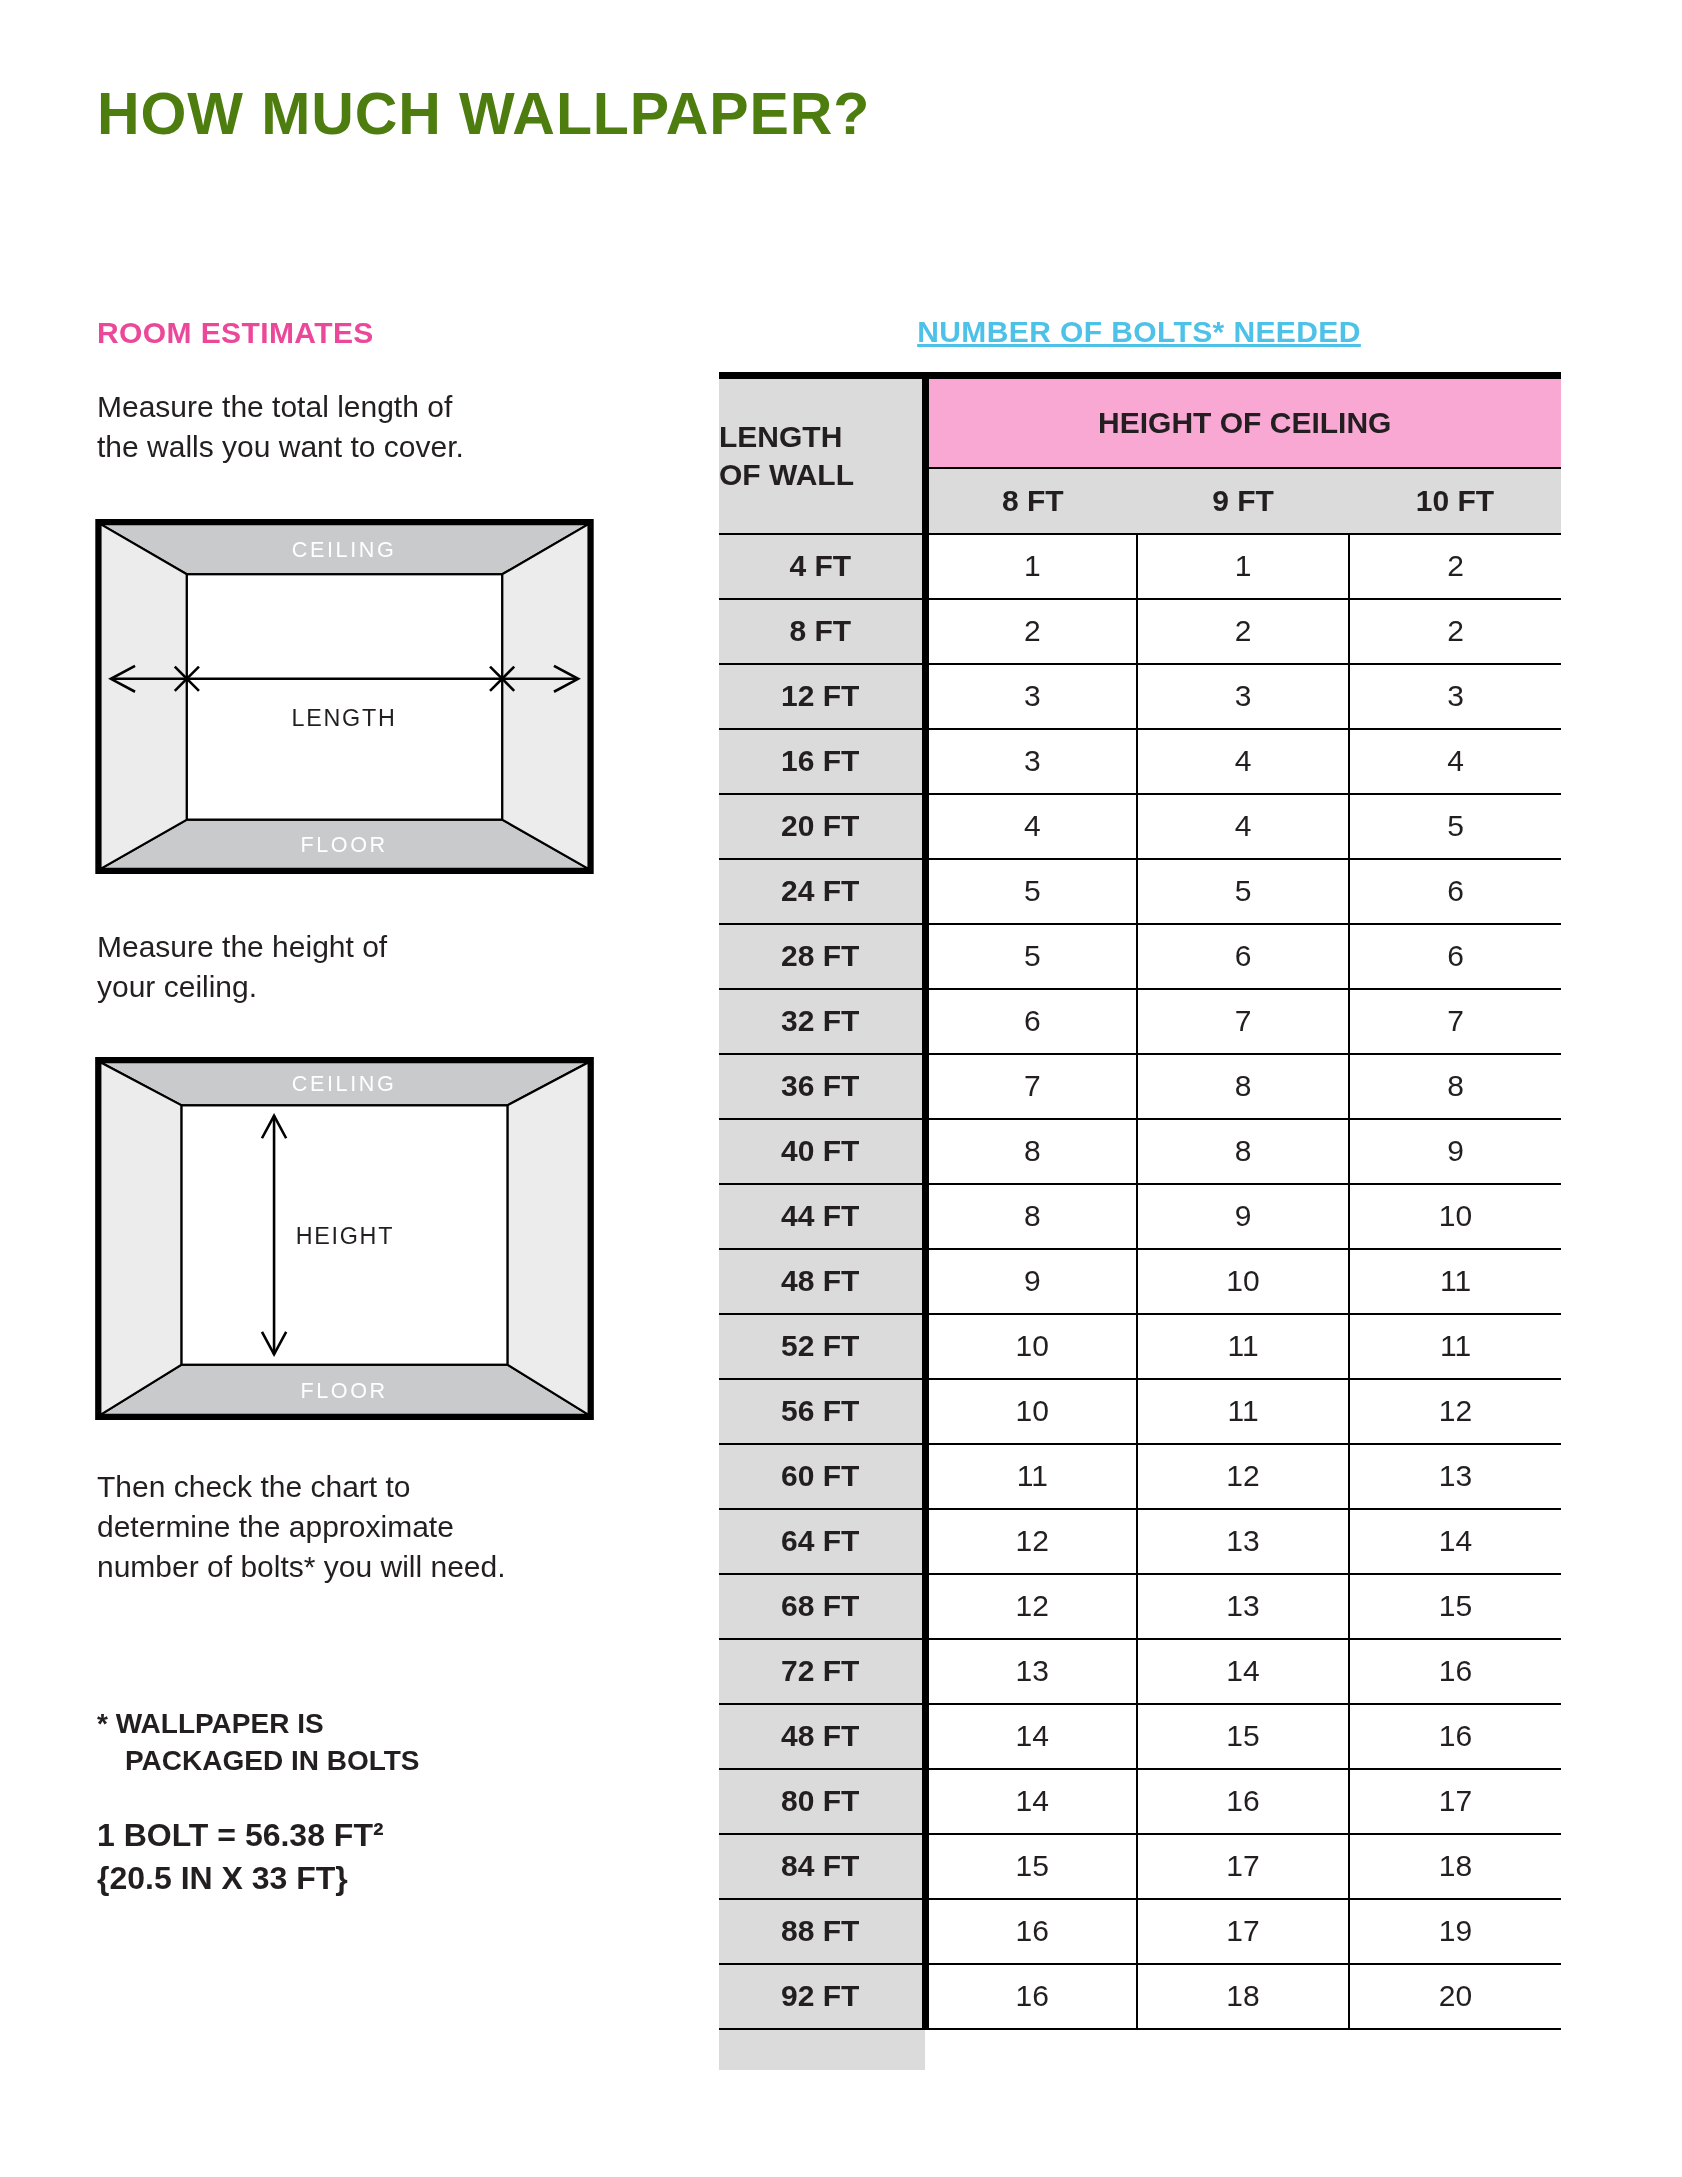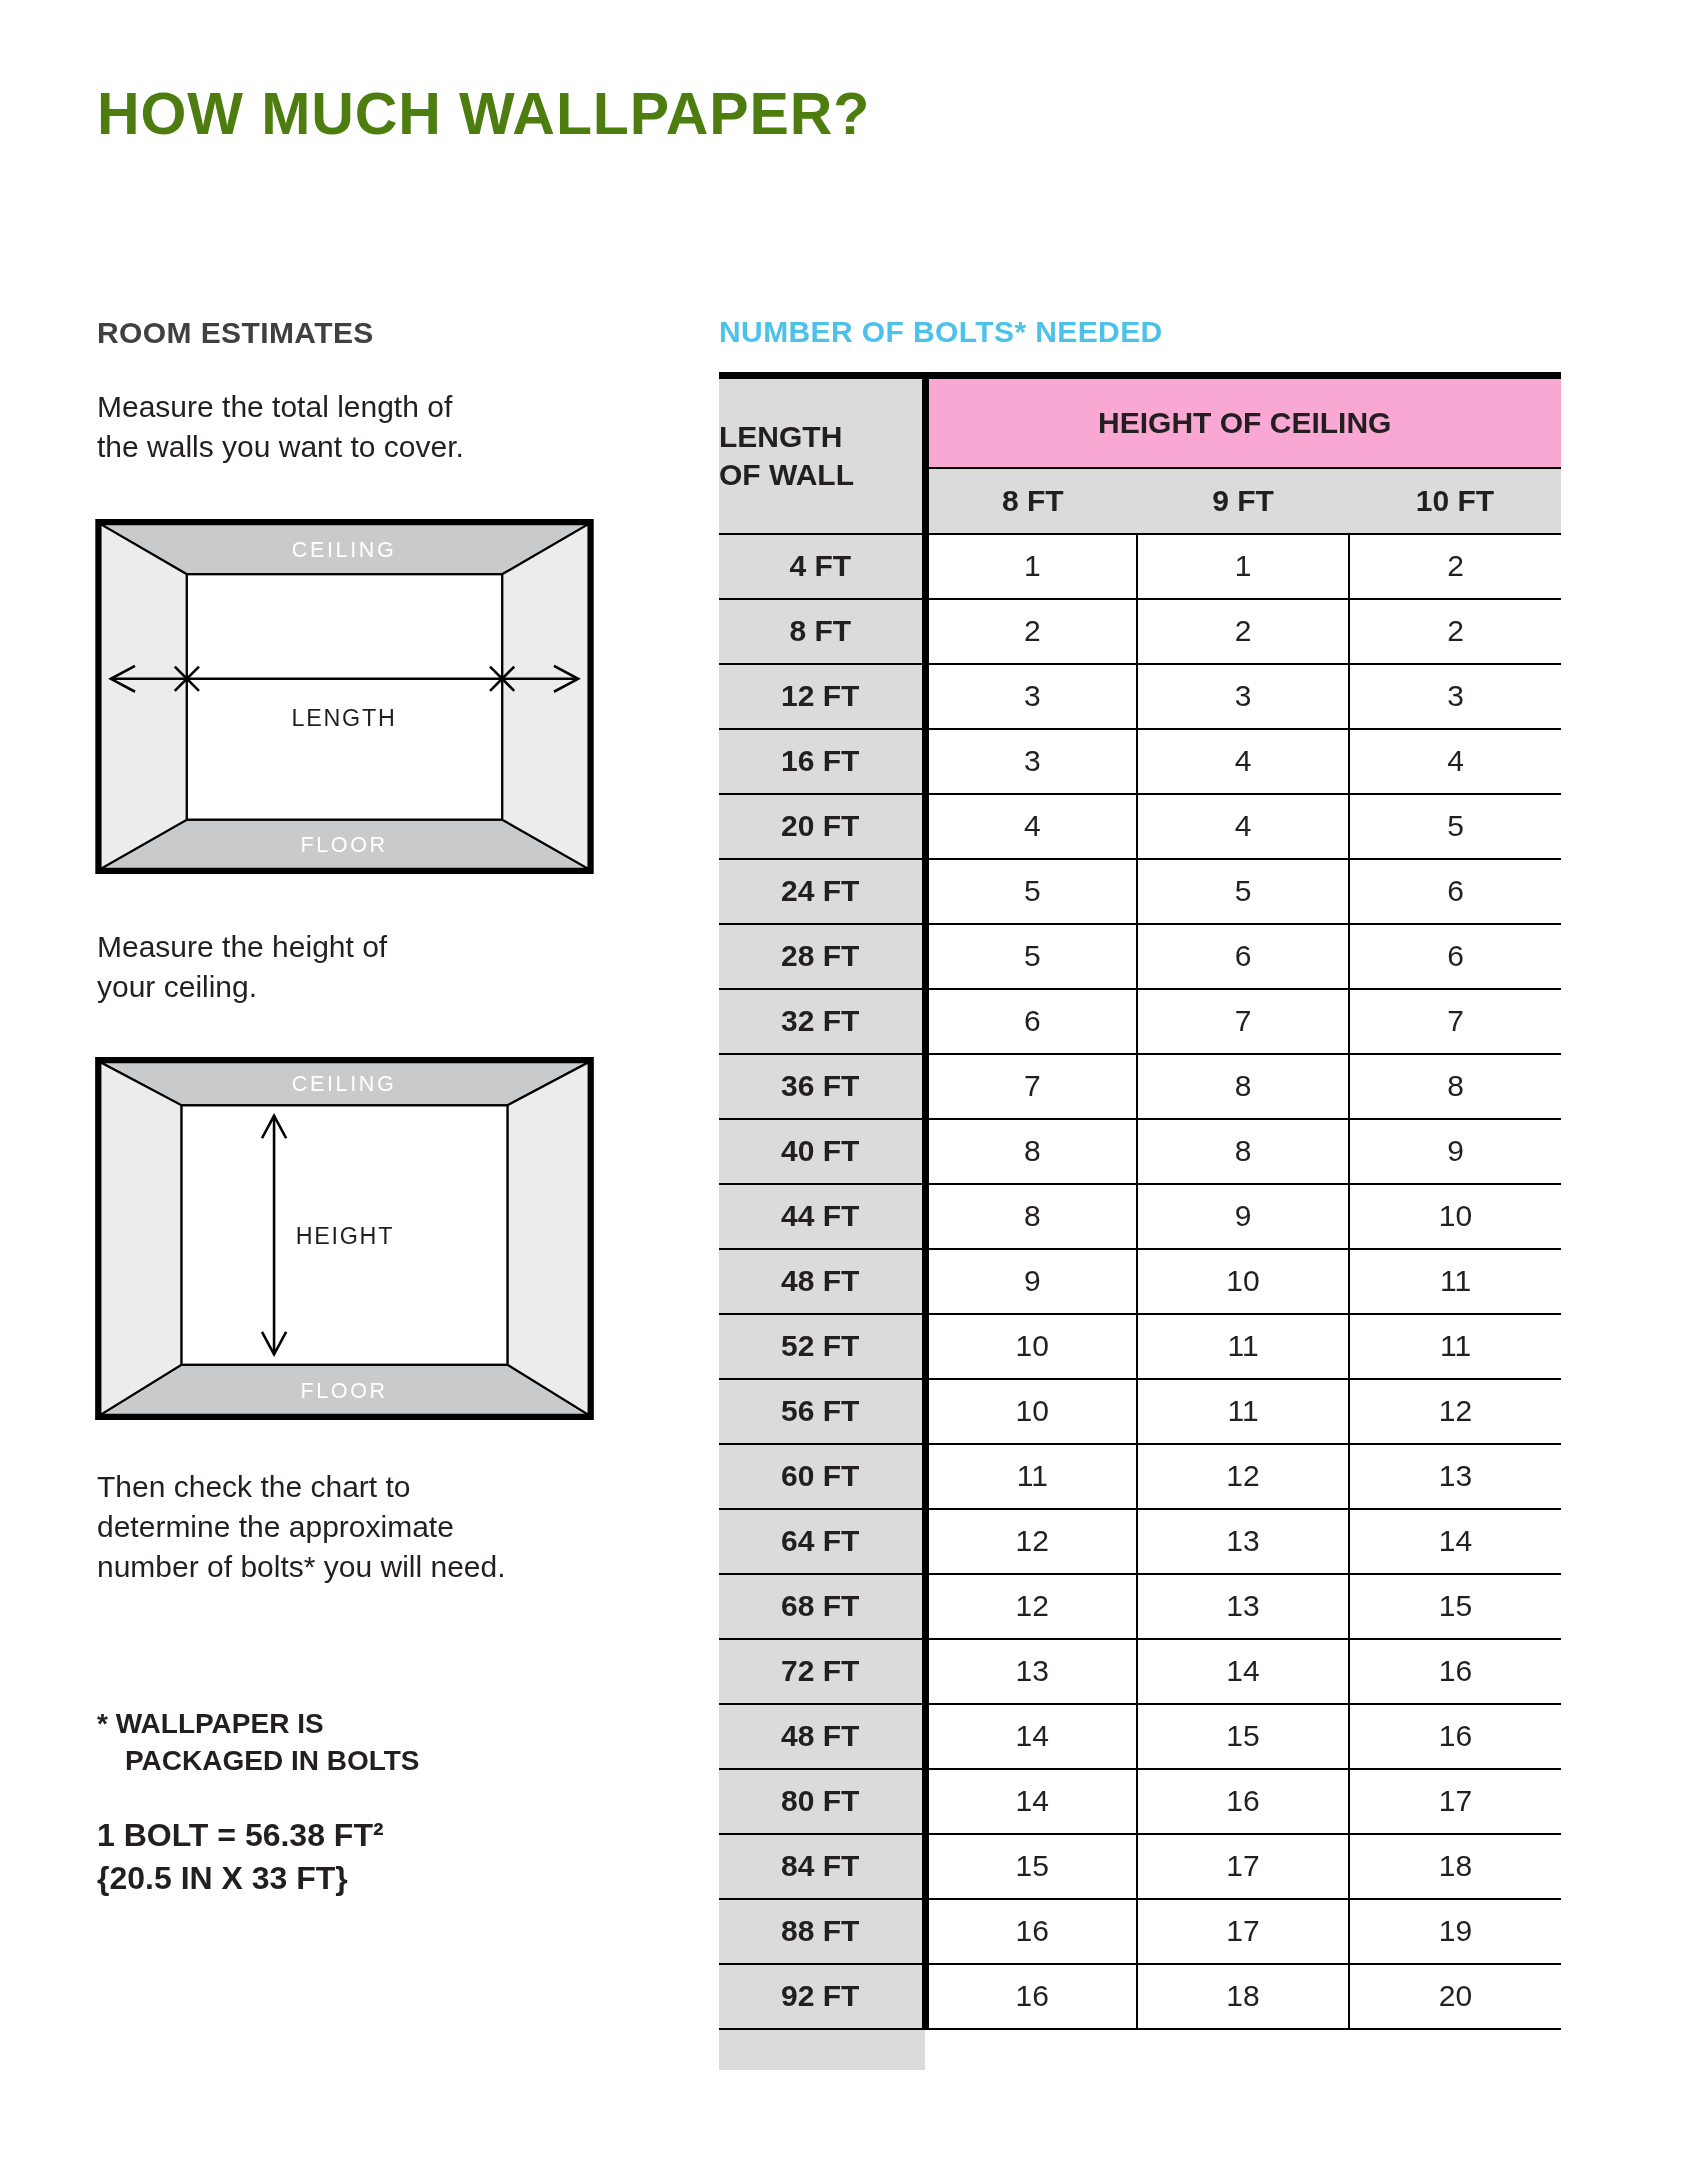--- a/index.html
+++ b/index.html
@@ -54,21 +54,21 @@
   #boltinfo {
     position: absolute;
     left: 97px;
     top: 1814px;
     font-size: 32px;
     font-weight: bold;
     line-height: 1.33;
   }
 
   #right-col { position: absolute; left: 719px; top: 315px; width: 840px; }
-  #bolts-heading { text-align: left; margin: 0 0 22.5px 0; }
+  #bolts-heading { text-align: center; margin: 0 0 22.5px 0; text-decoration: underline; }
 
   #bolts-table {
     border-collapse: collapse;
     width: 840px;
     table-layout: fixed;
     border-top: 7px solid #000000;
   }
   #bolts-table th, #bolts-table td { font-size: 30px; padding: 0; }
 
   .c-label { width: 206px; }
@@ -120,21 +120,21 @@
 
   svg text { font-family: "Liberation Sans", sans-serif; }
 </style>
 </head>
 <body>
 
 <div class="page">
 
   <h1 id="page-title" class="accent" style="color: #4d7c0f;">HOW MUCH WALLPAPER?</h1>
 
-  <h2 id="room-heading" class="accent" style="color: #404040;">ROOM ESTIMATES</h2>
+  <h2 id="room-heading" class="accent" style="color: #ec4899;">ROOM ESTIMATES</h2>
 
   <p id="para1" class="para">Measure the total length of
 the walls you want to cover.</p>
 
   <div id="diagram1">
     <svg width="499" height="355" viewBox="0 0 577 411">
       <rect x="3" y="3" width="571" height="405" fill="#FFFFFF" stroke="#000000" stroke-width="6"></rect>
       <polygon points="6,6 571,6 471,64 106,64" fill="#C9CACB" stroke="#000000" stroke-width="2.5"></polygon>
       <polygon points="6,405 106,348 471,348 571,405" fill="#C9CACB" stroke="#000000" stroke-width="2.5"></polygon>
       <polygon points="6,6 106,64 106,348 6,405" fill="#ECECED" stroke="#000000" stroke-width="2.5"></polygon>

